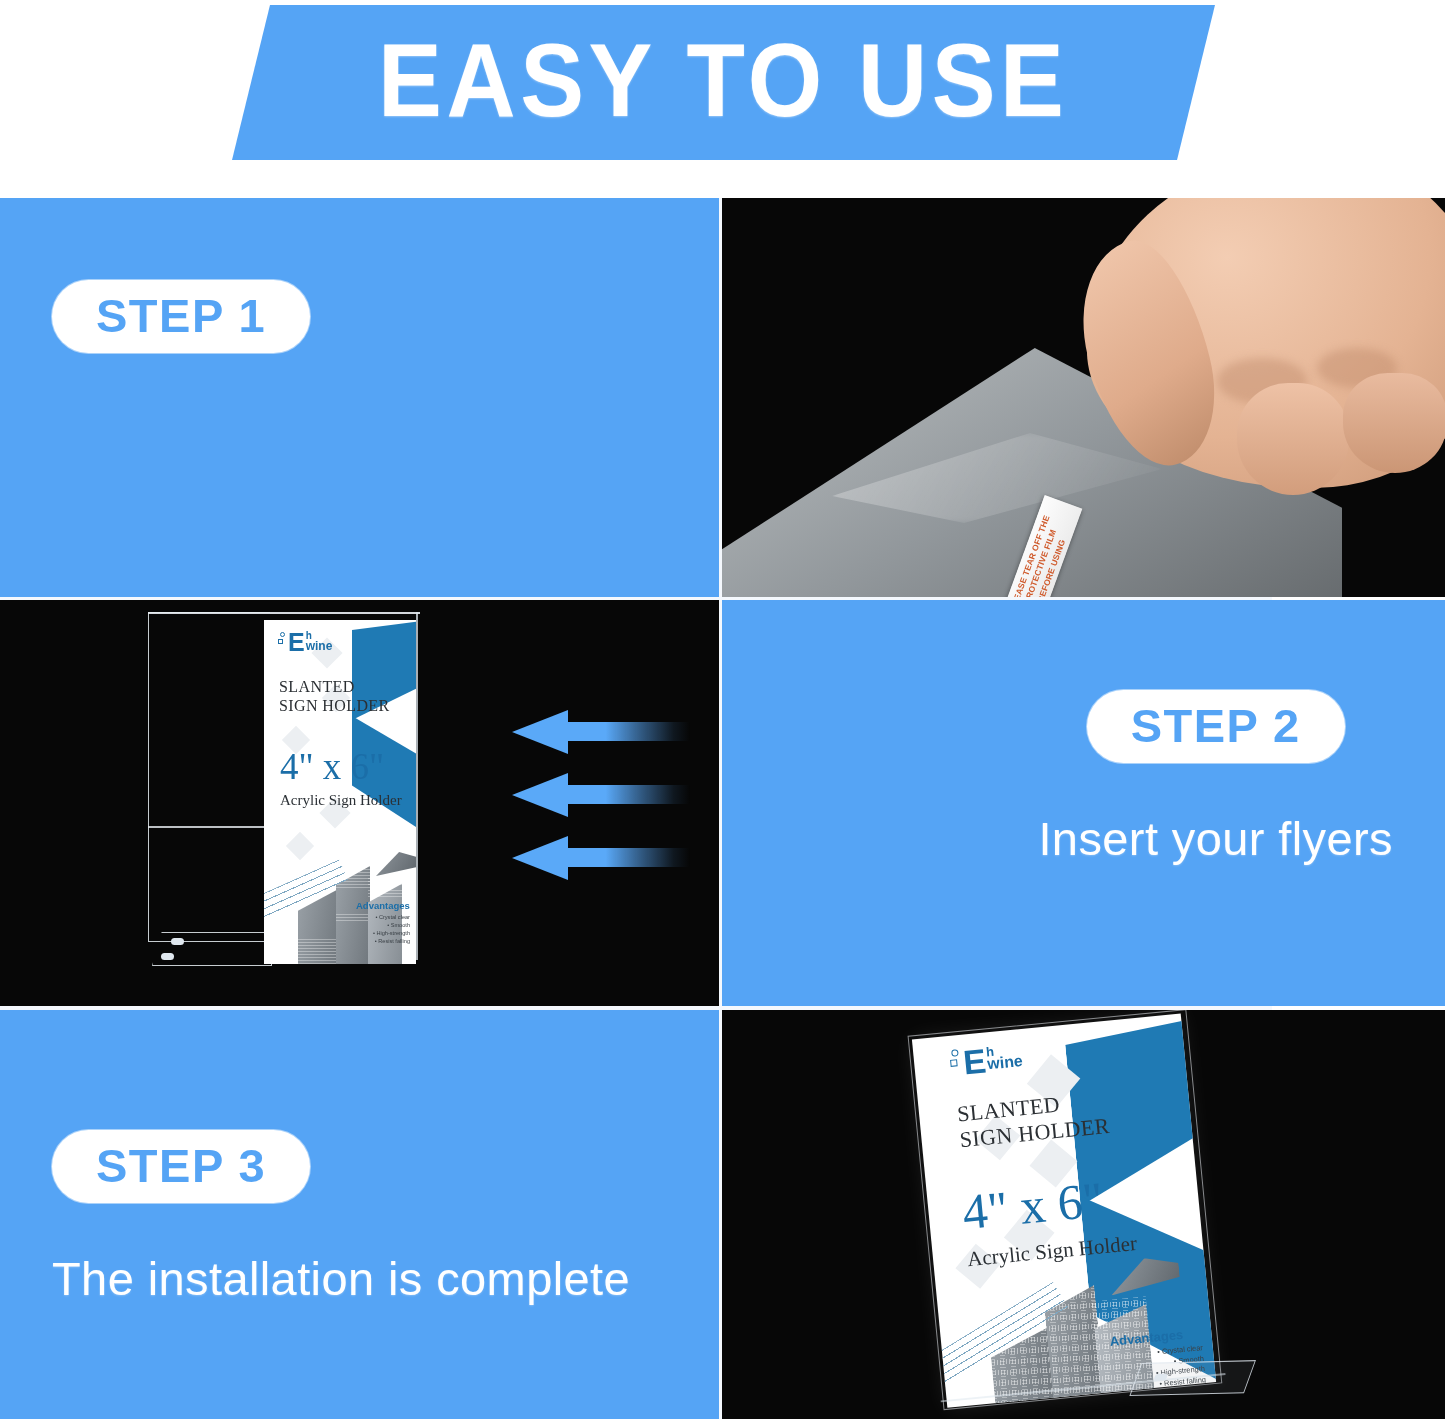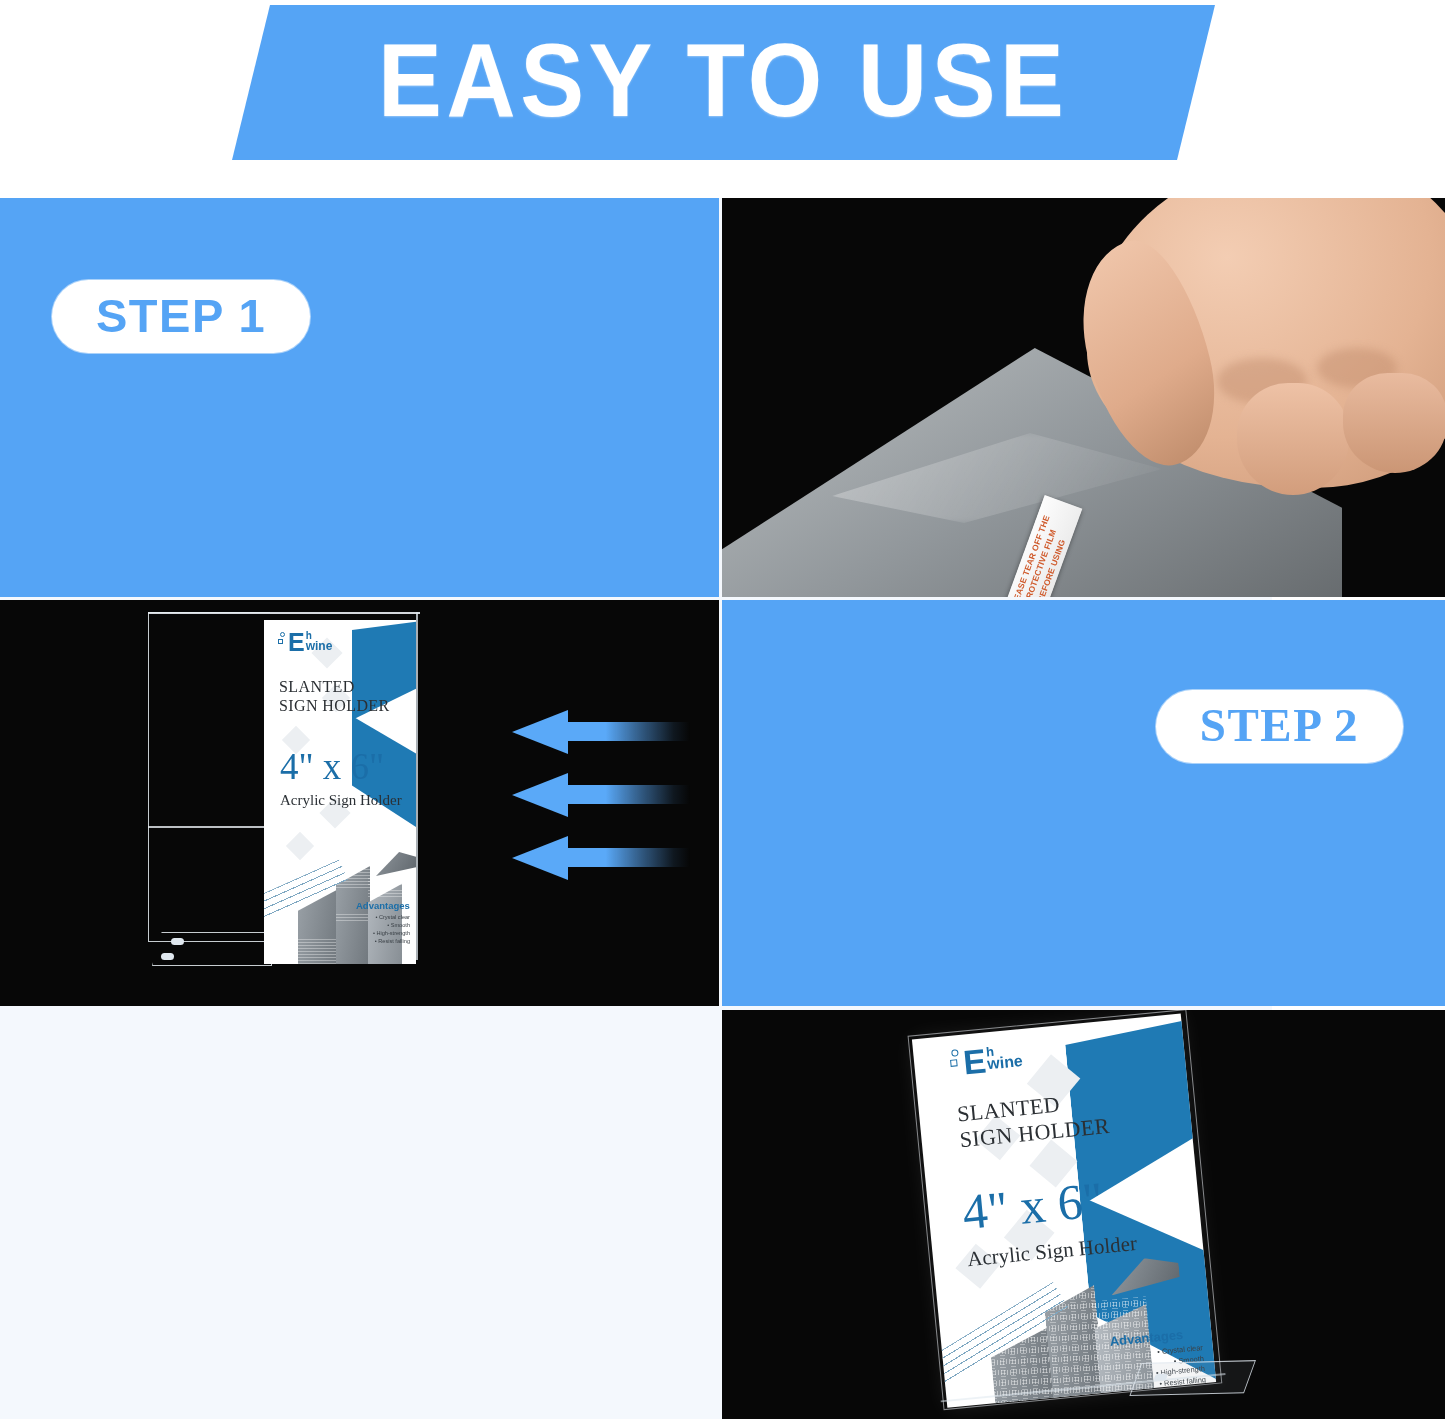--- a/index.html
+++ b/index.html
@@ -72,23 +72,22 @@
   #cell-6 { left: 722px; top: 812px; width: 723px; height: 409px; }
 
   
   .step-block {
     position: absolute;
     left: 52px;
     top: 82px;
   }
   .step-block.right {
     left: auto;
-    right: 42px;
+    right: 52px;
     text-align: center;
-    font-family: Liberation Serif, serif;
   }
   .step-pill {
     display: inline-block;
     background: #ffffff;
     border-radius: 60px;
     padding: 12px 44px 14px 44px;
     box-shadow: 0 0 0 1px rgba(255,255,255,0.5);
   }
   .step-pill-label {
     color: #55a4f5;
@@ -545,23 +544,32 @@
         <div class="arrow-head"></div>
       </div>
     </div>
   </div>
 
   <div class="cell blue" id="cell-4">
     <div class="step-block right" style="top:90px;">
       <div class="step-pill">
         <div class="step-pill-label">STEP 2</div>
       </div>
+      <div class="step-desc">Insert your flyers</div>
     </div>
   </div>
 
+  <div class="cell blue" id="cell-5">
+    <div class="step-block" style="top:120px;">
+      <div class="step-pill">
+        <div class="step-pill-label">STEP 3</div>
+      </div>
+      <div class="step-desc">The installation is complete</div>
+    </div>
+  </div>
 
   <div class="cell black" id="cell-6">
     <div class="photo-bg"></div>
 
     <div id="holder-6">
       <div class="flyer" id="flyer-6">
 
         <div class="blue-chevron" style="left:152px; top:6px; width:132px; height:176px; clip-path:polygon(0 8%,100% 0,100% 64%,0 100%);"></div>
         <div class="blue-chevron" style="left:152px; top:172px; width:132px; height:204px; clip-path:polygon(0 0,100% 36%,100% 100%,0 58%);"></div>
 

